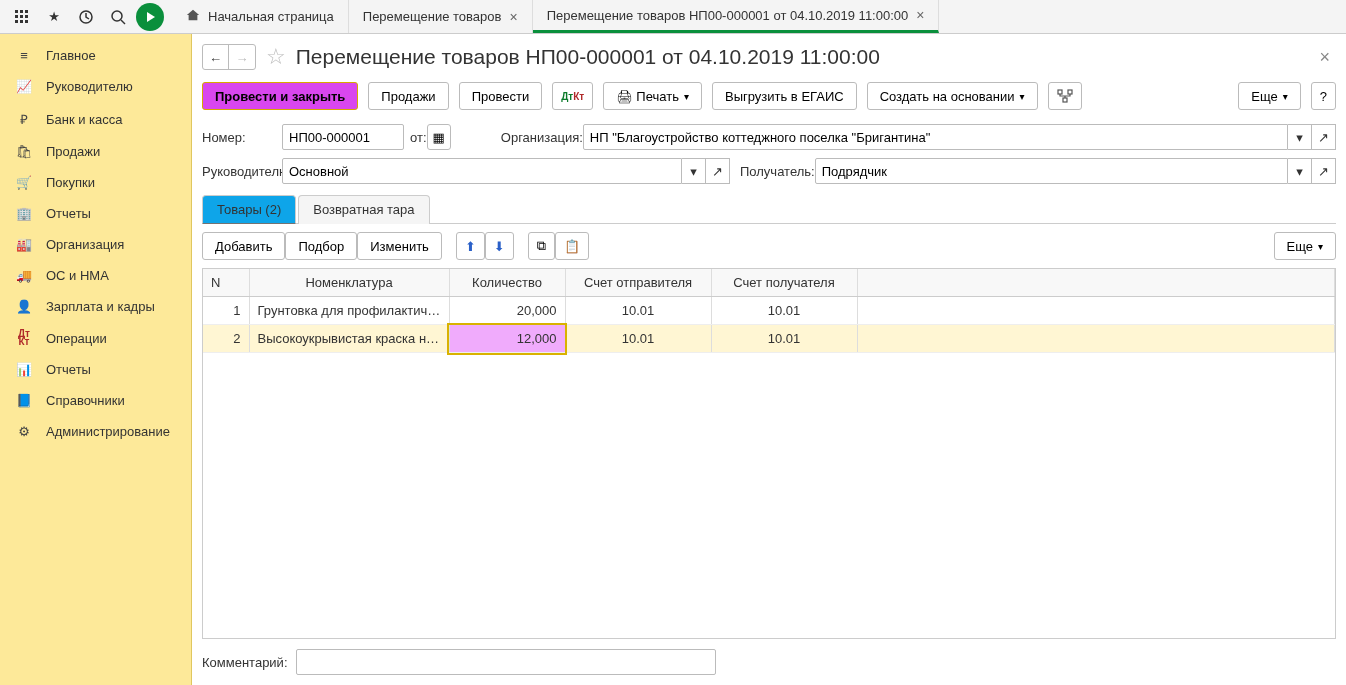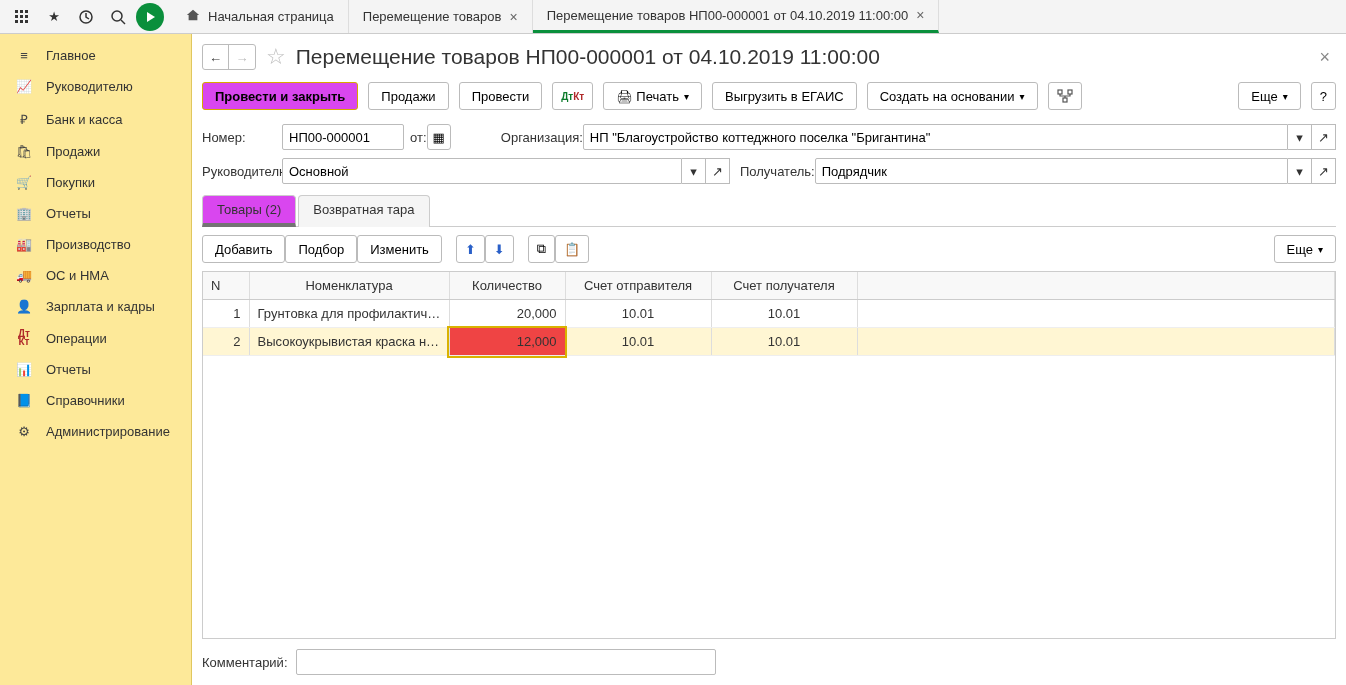--- a/index.html
+++ b/index.html
@@ -30,28 +30,28 @@
   .btn .caret { margin-left: 5px; font-size: 10px; }
   .toolbar-spacer { flex: 1; }
   .form-row { display: flex; align-items: center; gap: 0; padding: 4px 0; }
   .form-label { white-space: nowrap; }
   .input { border: 1px solid #bbb; background: #fff; padding: 4px 6px; height: 26px; border-radius: 2px; font-size: 13px; }
   .input-group { display: flex; align-items: center; }
   .input-group .input { border-top-right-radius: 0; border-bottom-right-radius: 0; }
   .input-group .addon { border: 1px solid #bbb; border-left: none; height: 26px; width: 24px; display: flex; align-items: center; justify-content: center; cursor: pointer; background: #fff; }
   .tabs-sub { display: flex; border-bottom: 1px solid #ccc; margin-top: 6px; }
   .tab-sub { padding: 6px 14px; border: 1px solid #ccc; border-bottom: none; margin-right: 2px; cursor: pointer; background: #f5f5f5; border-top-left-radius: 4px; border-top-right-radius: 4px; position: relative; top: 1px; }
-  .tab-sub.active { background: #d946ef; border-bottom: 4px solid #737373; }
+  .tab-sub.active { background: #0ea5e9; border-bottom: 1px solid #737373; }
   .table-toolbar { display: flex; align-items: center; padding: 8px 0; }
   .table-wrap { border: 1px solid #ccc; flex: 1; min-height: 280px; overflow: hidden; display: flex; flex-direction: column; }
   table { border-collapse: collapse; width: 100%; table-layout: fixed; }
   th, td { border-right: 1px solid #ddd; border-bottom: 1px solid #eee; padding: 6px 8px; text-align: center; font-weight: normal; overflow: hidden; text-overflow: ellipsis; white-space: nowrap; }
   thead th { background: #f8f8f8; border-bottom: 1px solid #ccc; }
   tr.selected { background: #fff6d3; }
-  tr.selected td.cell-editing { background: #ef4444; outline: 2px solid #d9b200; }
+  tr.selected td.cell-editing { background: #f0abfc; outline: 2px solid #d9b200; }
   .col-n { width: 46px; text-align: right; }
   .col-nom { width: 200px; }
   .col-qty { width: 116px; text-align: right; }
   .col-acc1 { width: 146px; }
   .col-acc2 { width: 146px; }
   .comment-row { display: flex; align-items: center; gap: 8px; padding: 10px 0 2px 0; }
   .comment-row .input { flex: 0 0 420px; }
   .star-icon { color: #bbb; font-size: 22px; }
   .dk-icon { font-size:10px; font-weight:bold; color:#b02a2a; line-height:8px; }
 </style>
@@ -135,21 +135,21 @@
     <div class="nav-item">
         <span class="nav-icon">🛒</span>
         <span>Покупки</span>
       </div>
     <div class="nav-item">
         <span class="nav-icon">🏢</span>
         <span>Отчеты</span>
       </div>
     <div class="nav-item">
         <span class="nav-icon">🏭</span>
-        <span>Производство</span>
+        <span>Организация</span>
       </div>
     <div class="nav-item">
         <span class="nav-icon">🚚</span>
         <span>ОС и НМА</span>
       </div>
     <div class="nav-item">
         <span class="nav-icon">👤</span>
         <span>Зарплата и кадры</span>
       </div>
     <div class="nav-item">

